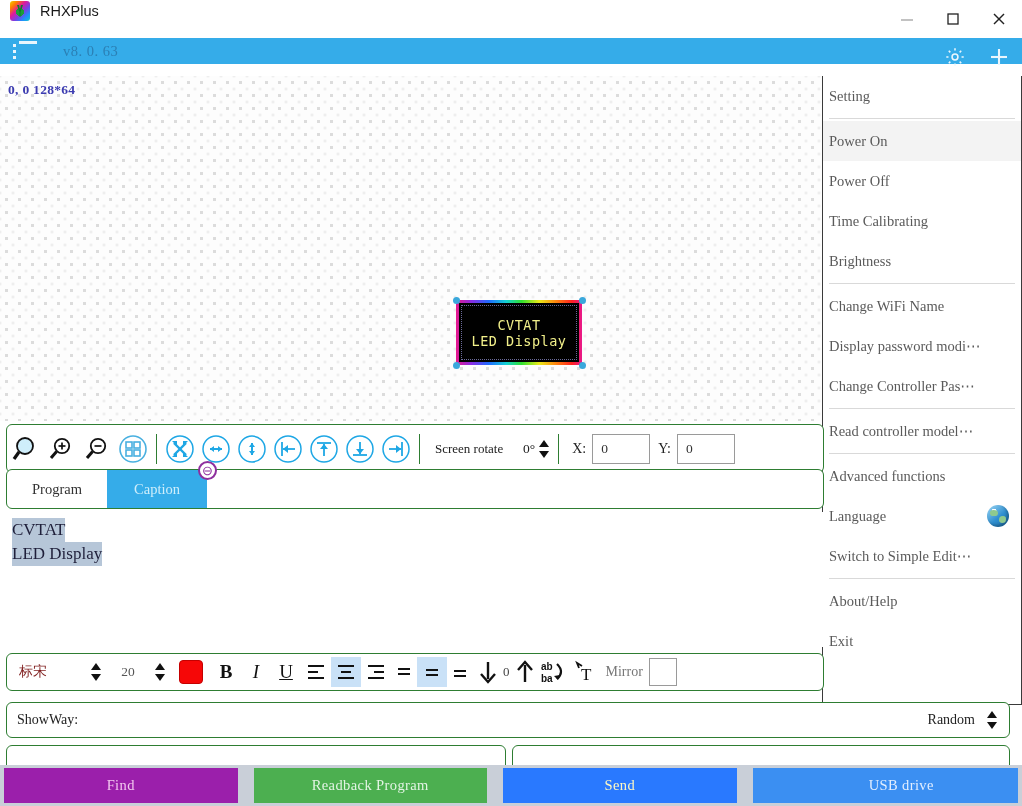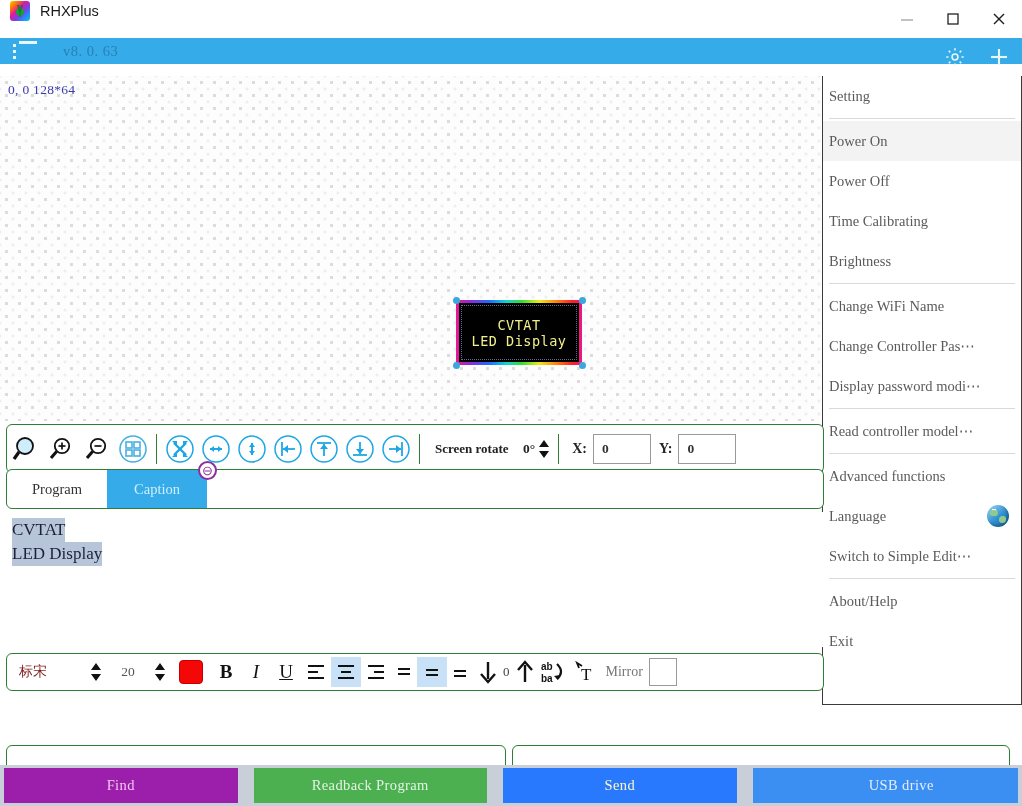--- a/index.html
+++ b/index.html
@@ -70,20 +70,21 @@
     background-image:
       radial-gradient(circle, #dcdcdc 1.7px, transparent 1.9px),
       radial-gradient(circle, #ececec 1.3px, transparent 1.5px);
     background-size: 13px 13px, 13px 13px;
     background-position: 0 0, 6.5px 6.5px;
     overflow:hidden;
   }
   #coord-label {
     position:absolute; left:8px; top:6px; font-size:13.5px; color:#3b3bb0;
     letter-spacing:.3px;
+    font-weight:bold;
   }
   #led-sel {
     position:absolute; left:454px; top:222px; width:131px; height:70px;
   }
   #led-box {
     position:absolute; left:2px; top:2px; width:126px; height:65px;
     background:#000;
     border:3px solid transparent;
     background-image:
       linear-gradient(#000,#000),
@@ -132,21 +133,21 @@
     background:#8ec98e; border-radius:50% 40% 55% 45%;
   }
 
   
   .grp {
     position:absolute; background:#fff;
     border:1px solid #2e7d32; border-radius:6px;
   }
 
   
-  #view-toolbar { left:6px; top:424px; width:818px; height:49px; display:flex; align-items:center;font-weight:bold; }
+  #view-toolbar { left:6px; top:424px; width:818px; height:49px; display:flex; align-items:center; }
   .tb-icon { width:36px; height:36px; display:flex; align-items:center; justify-content:center; }
   .tb-div { width:1px; height:30px; background:#2e7d32; margin:0 5px; }
   #rot-label { font-size:13px; color:#222; line-height:14px; width:76px; margin-left:10px; }
   #rot-val { font-size:13.5px; color:#222; margin-left:12px; }
   .spin { width:18px; height:26px; display:flex; flex-direction:column; align-items:center; justify-content:center; gap:2px; }
   .xy-label { font-size:14px; color:#222; margin-left:8px; }
   .xy-input {
     width:58px; height:30px; border:1px solid #9a9a9a; background:#fff;
     font-size:13.5px; color:#333; padding-left:8px; line-height:28px; margin-left:6px;
   }
@@ -297,24 +298,24 @@
       <span>Time Calibrating</span>
     </div>
     <div class="menu-item">
       <span>Brightness</span>
     </div>
     <div class="menu-sep"></div>
     <div class="menu-item">
       <span>Change WiFi Name</span>
     </div>
     <div class="menu-item">
+      <span>Display password modi⋯</span>
+    </div>
+    <div class="menu-item">
       <span>Change Controller Pas⋯</span>
-    </div>
-    <div class="menu-item">
-      <span>Display password modi⋯</span>
     </div>
     <div class="menu-sep"></div>
     <div class="menu-item">
       <span>Read controller model⋯</span>
     </div>
     <div class="menu-sep"></div>
     <div class="menu-item">
       <span>Advanced functions</span>
     </div>
     <div class="menu-item">
@@ -541,20 +542,30 @@
     <div class="fbtn">
       <svg width="26" height="26" viewBox="0 0 26 26">
         <path d="M10 7 L5 4 L7 9" stroke="#111" stroke-width="1.8" fill="none"></path>
         <text x="9" y="21" font-size="17" font-family="Liberation Serif, serif" fill="#111">T</text>
       </svg>
     </div>
     <span id="mirror-label">Mirror</span>
     <div id="mirror-box"></div>
   </div>
 
+  <div class="grp" id="showway-grp">
+    <span id="showway-label">ShowWay:</span>
+    <span id="showway-val">Random</span>
+    <div class="spin" style="margin-left:8px;margin-right:8px;">
+      <svg width="14" height="22" viewBox="0 0 14 22">
+          <path d="M7 2l5 7H2z" fill="#111"></path>
+          <path d="M7 20l5-7H2z" fill="#111"></path>
+        </svg>
+    </div>
+  </div>
 
   <div class="grp" id="speed-grp">
     <span class="sl">Speed:</span>
     <span class="sv">16</span>
     <div class="sarrow">
       <svg width="16" height="14" viewBox="0 0 16 14">
           <path d="M8 1l6 9H2z" fill="#111"></path>
         </svg>
     </div>
   </div>

